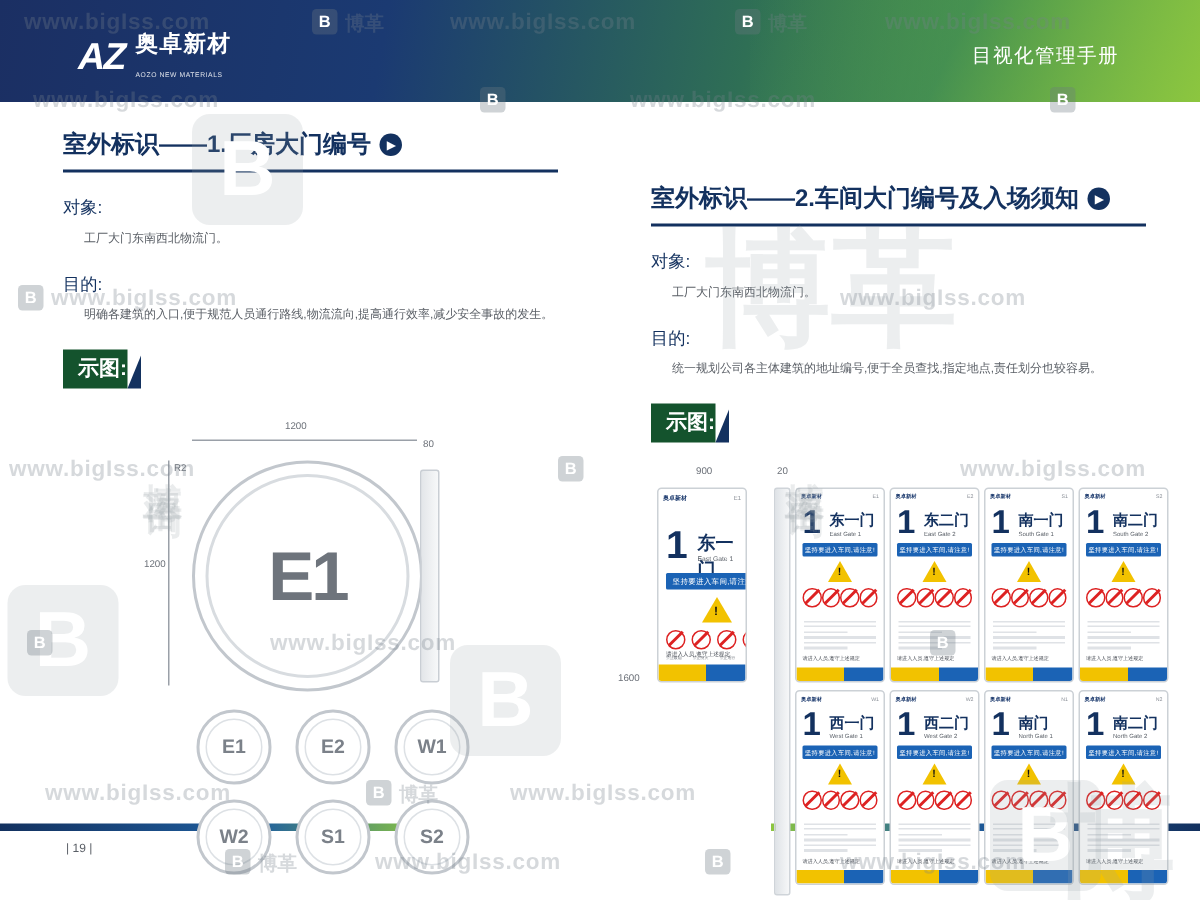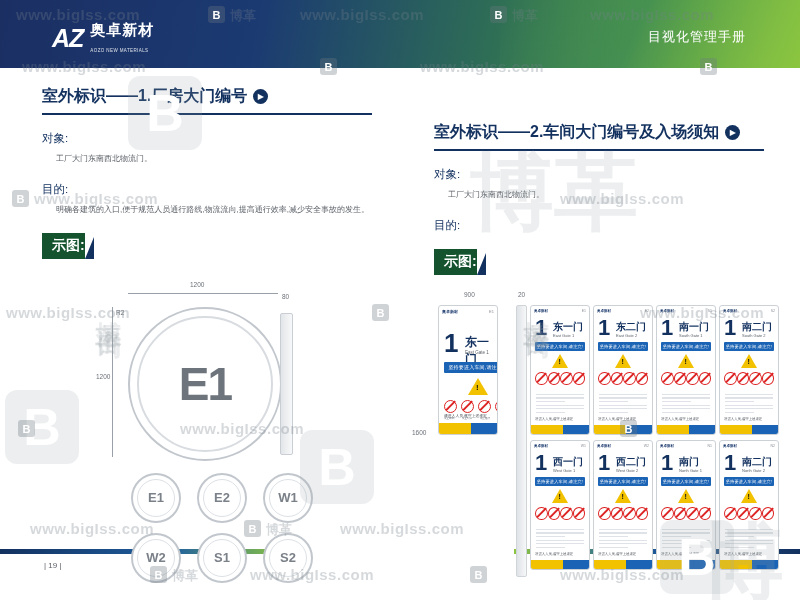--- a/index.html
+++ b/index.html
@@ -311,20 +311,21 @@
       <div class="sec-title">
         <span>室外标识——2.车间大门编号及入场须知</span>
         <span class="play">▶</span>
       </div>
       <div class="underline"></div>
 
       <div class="field-label">对象:</div>
       <div class="field-text">工厂大门东南西北物流门。</div>
 
       <div class="field-label">目的:</div>
+      <div class="field-text">统一规划公司各主体建筑的地址编号,便于全员查找,指定地点,责任划分也较容易。</div>
 
       <div class="tag">示图:</div>
 
       <div class="board-area">
         <div class="board-dim" style="left:30px;top:2px;">900</div>
         <div class="board-dim" style="left:84px;top:2px;">20</div>
         <div class="board-dim" style="left:-22px;top:140px;">1600</div>
 
         <div class="tall-board sign">
           <div class="brand">奥卓新材</div>

